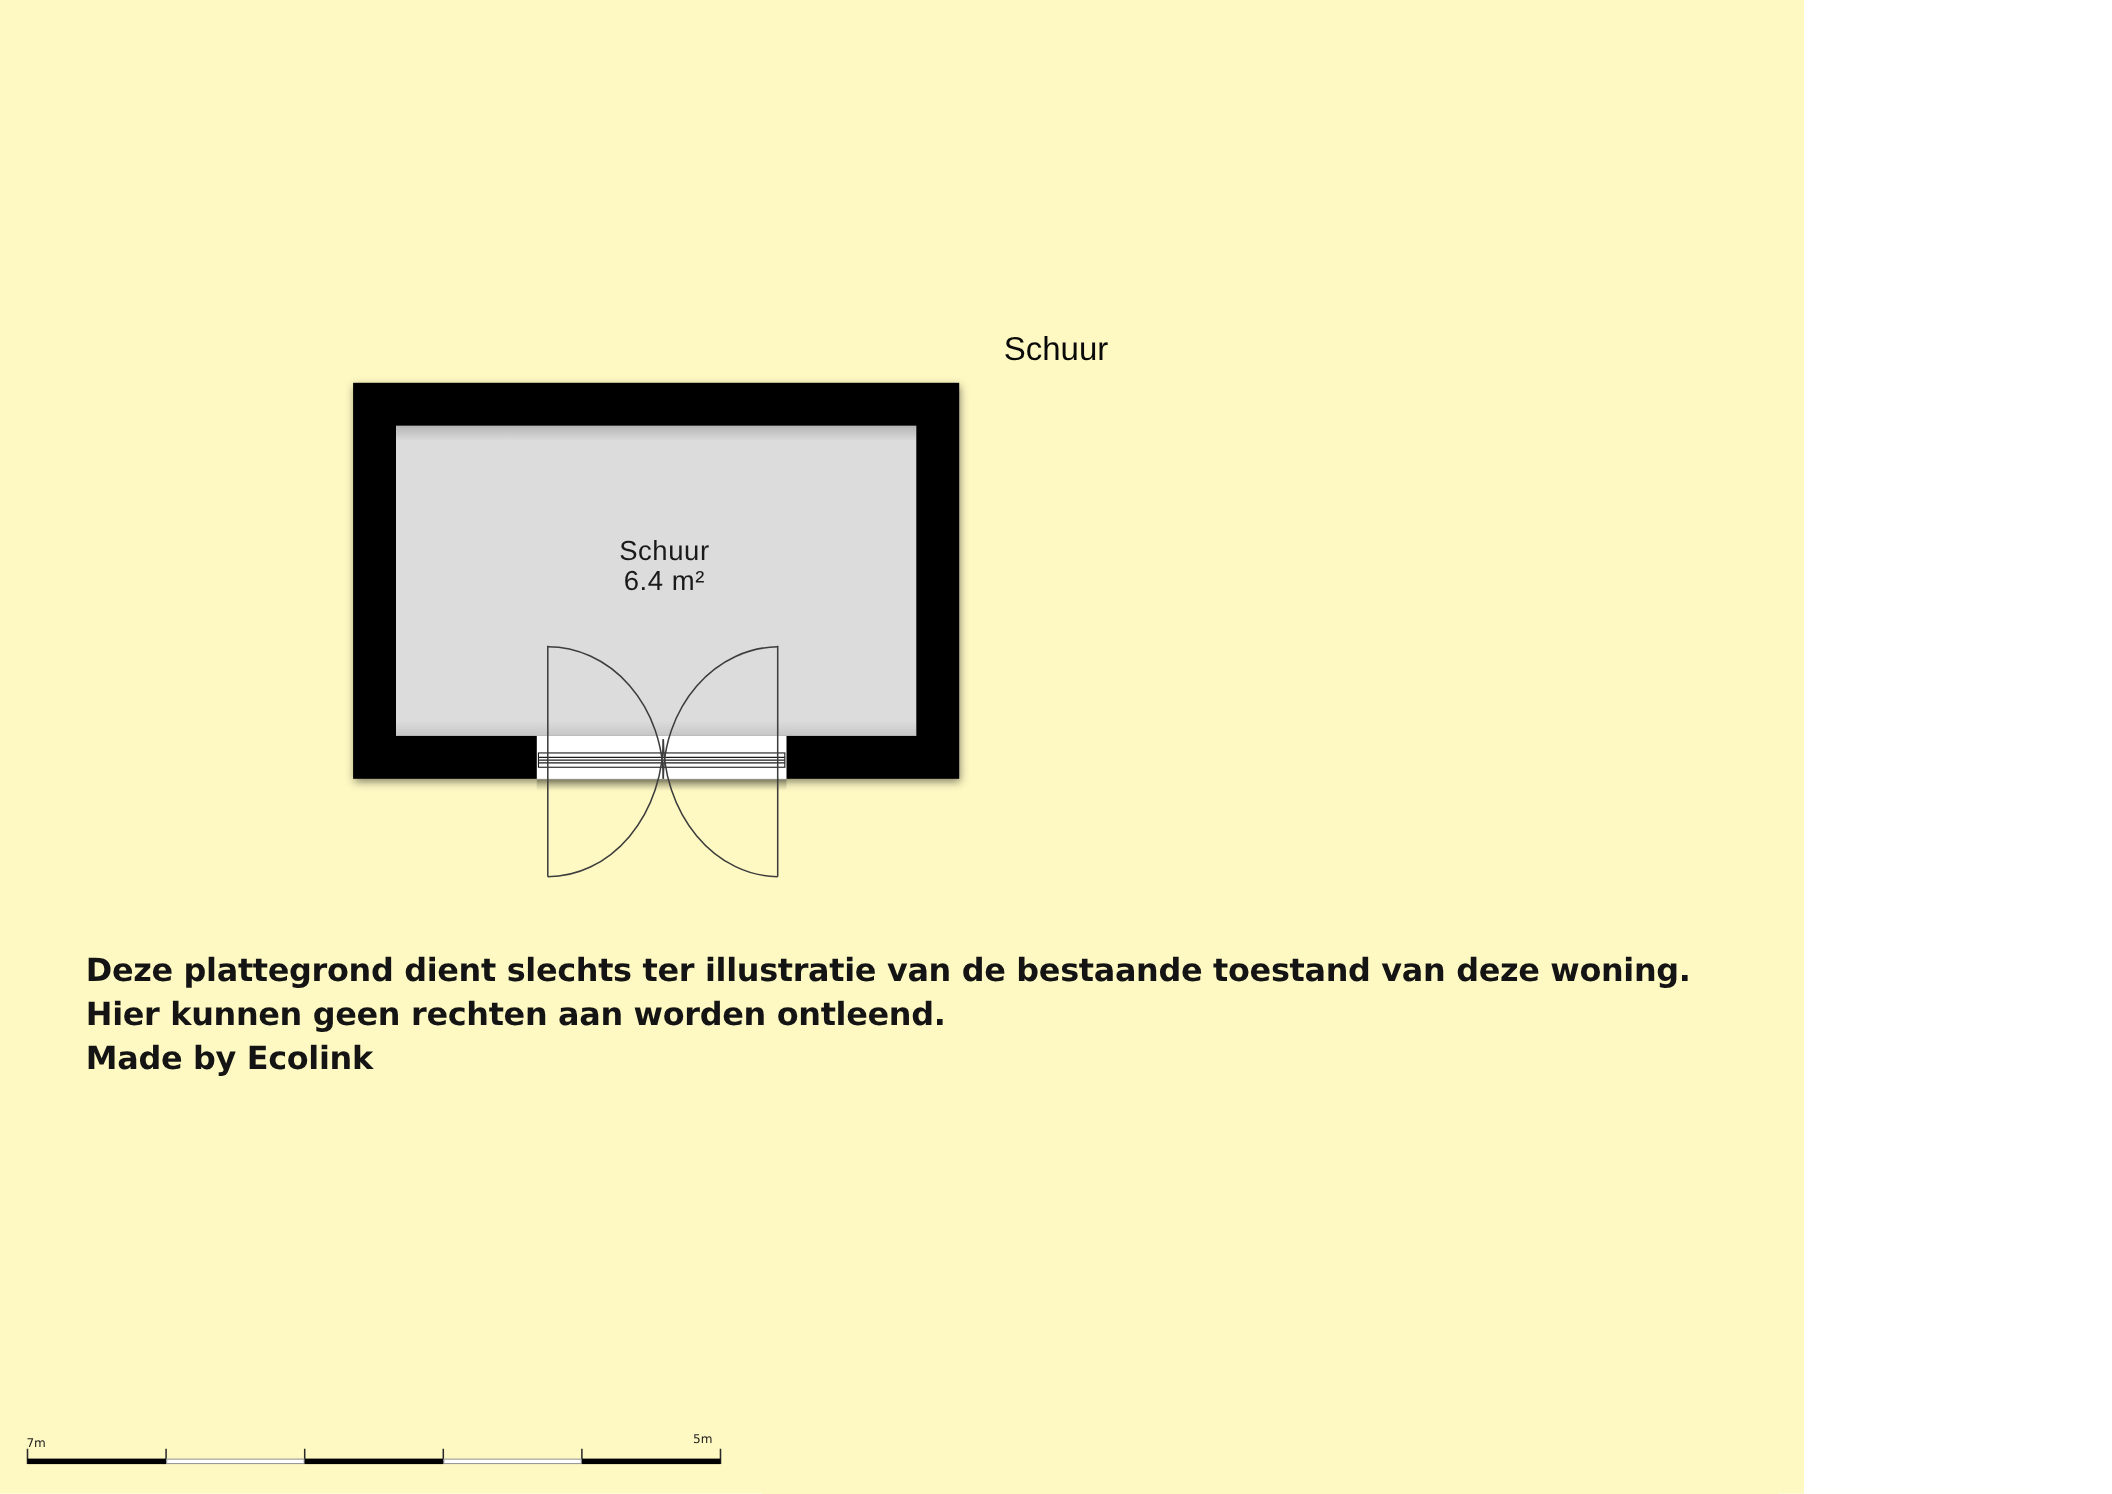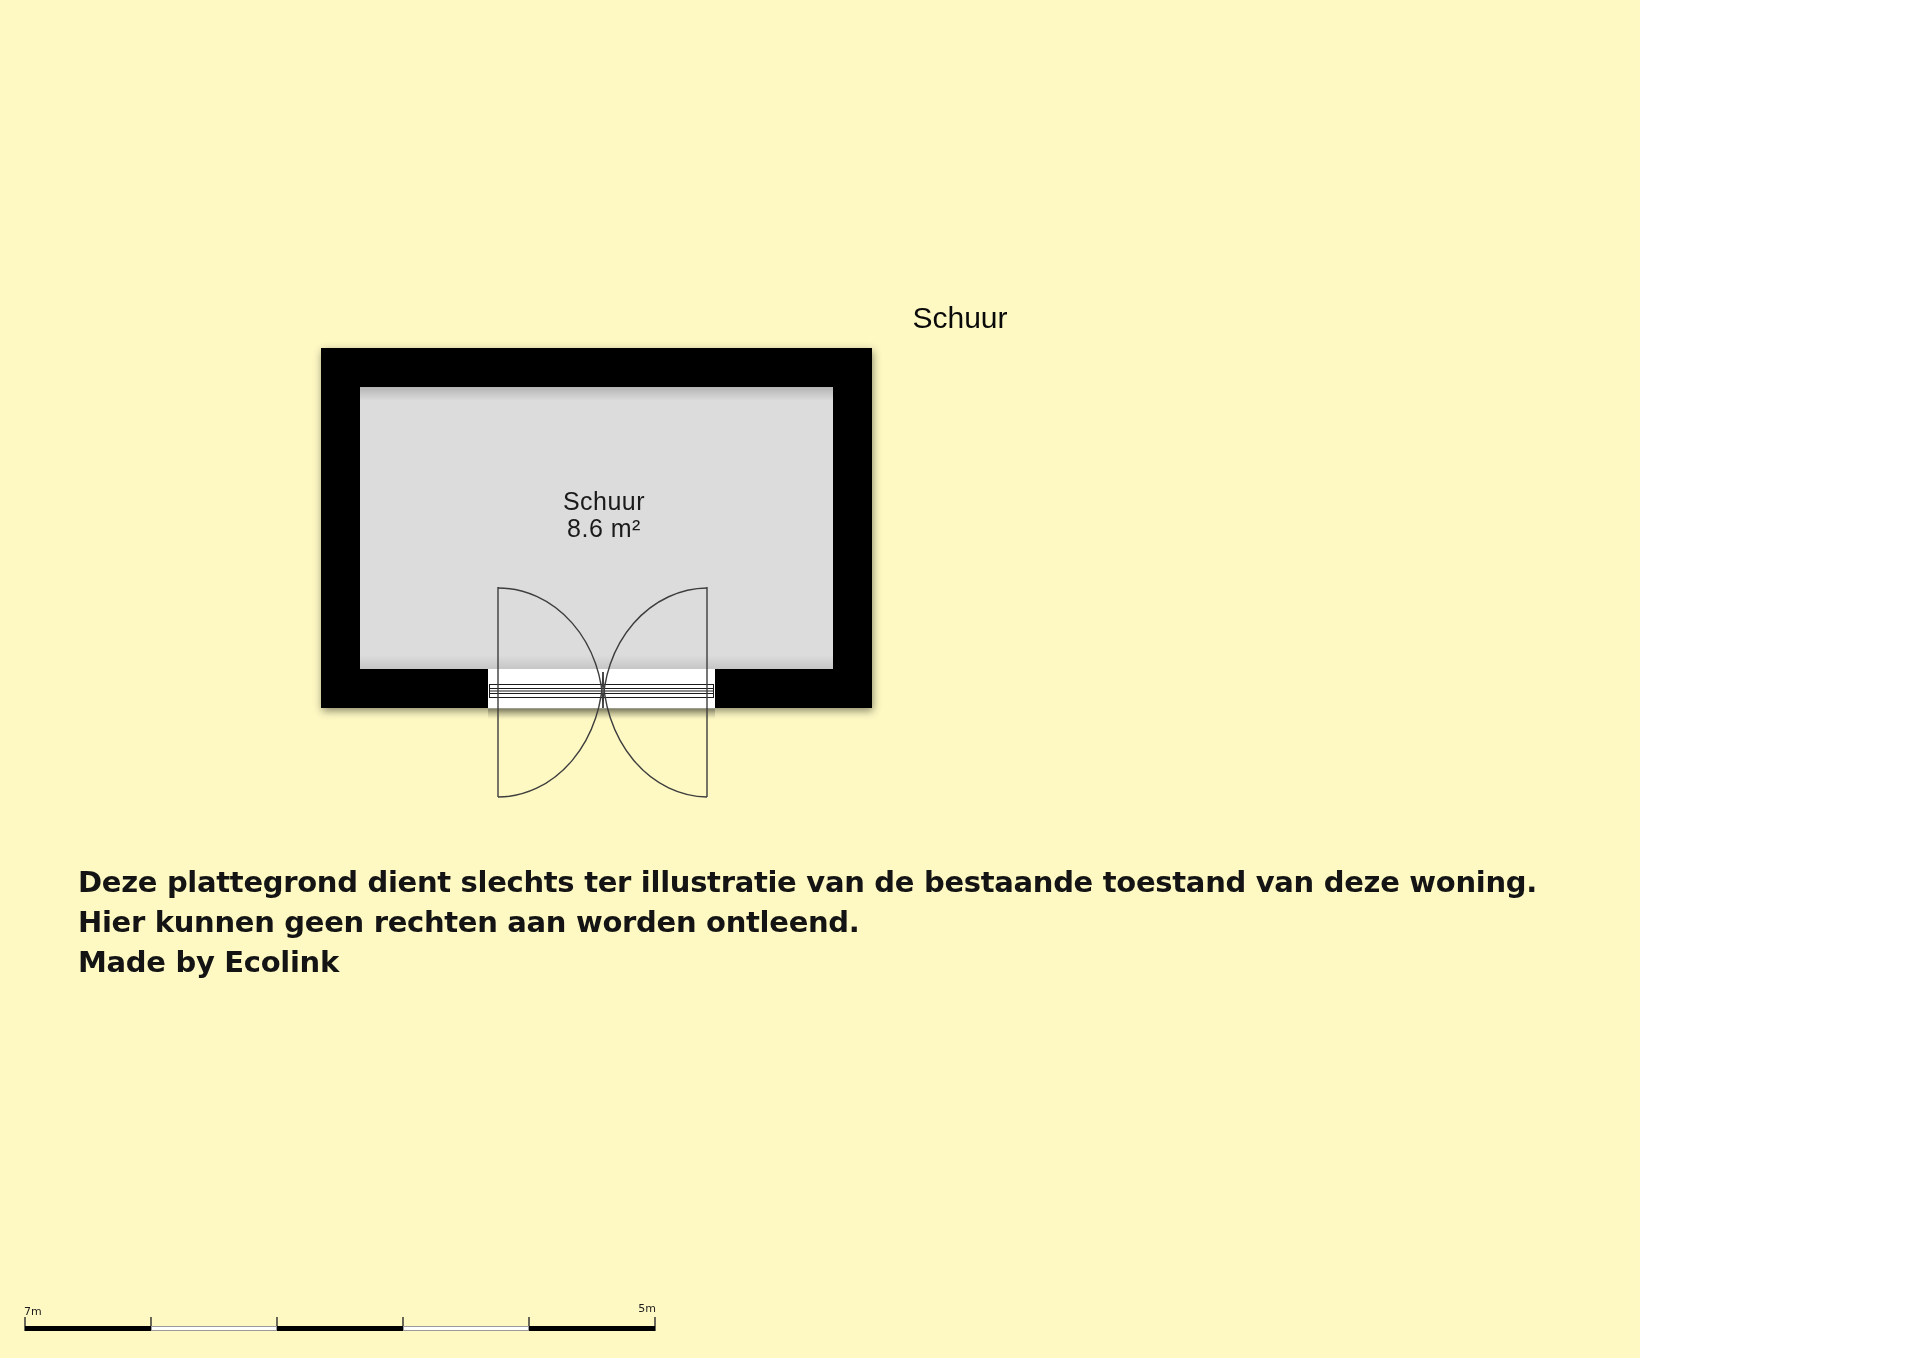--- a/index.html
+++ b/index.html
@@ -58,21 +58,21 @@
     left: 18px; top: 1298px;
     width: 650px; height: 45px;
   }
   .scale-label {
     position: absolute;
     font-family: "DejaVu Sans", sans-serif;
     font-size: 11px;
     color: #1d1d1d;
   }
   .scale-label.start { left: 24px; top: 1305px; }
-  .scale-label.end   { left: 630px; top: 1302px; width: 26px; text-align: right; }
+  .scale-label.end   { left: 630px; top: 1302px; width: 26px; }
 </style>
 </head>
 <body>
 
 <div class="canvas">
 
   <div class="plan-title">Schuur</div>
 
   <svg class="plan-svg" viewBox="280 330 640 500" xmlns="http://www.w3.org/2000/svg">
     <defs>
@@ -114,21 +114,21 @@
       <line x1="707" y1="587" x2="707" y2="797"></line>
       <path d="M 498 588 A 105 120 0 0 1 603 708"></path>
       <path d="M 707 588 A 105 120 0 0 0 603 708"></path>
       <path d="M 603 672 A 105 125 0 0 1 498 797"></path>
       <path d="M 603 672 A 105 125 0 0 0 707 797"></path>
     </g>
   </svg>
 
   <div class="room-label">
     <div>Schuur</div>
-    <div>8.6 m²</div>
+    <div>6.4 m²</div>
   </div>
 
   <div class="disclaimer">
     <div>Deze plattegrond dient slechts ter illustratie van de bestaande toestand van deze woning.</div>
     <div>Hier kunnen geen rechten aan worden ontleend.</div>
     <div>Made by Ecolink</div>
   </div>
 
   <svg class="compass-svg" viewBox="1745 1148 130 125" xmlns="http://www.w3.org/2000/svg">
     <line x1="1810" y1="1168" x2="1810" y2="1264" stroke="#000" stroke-width="1.2"></line>

